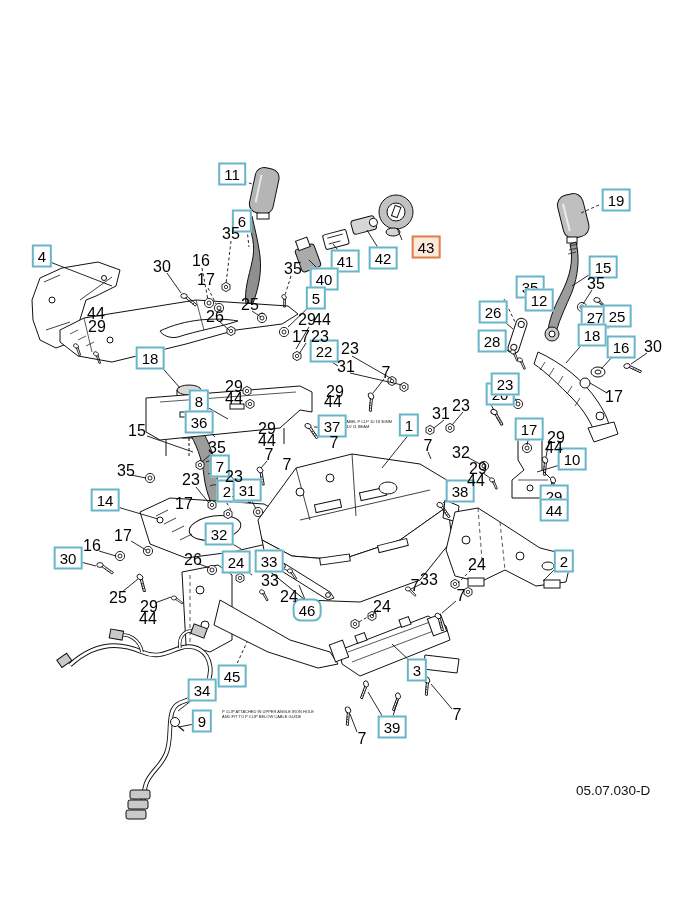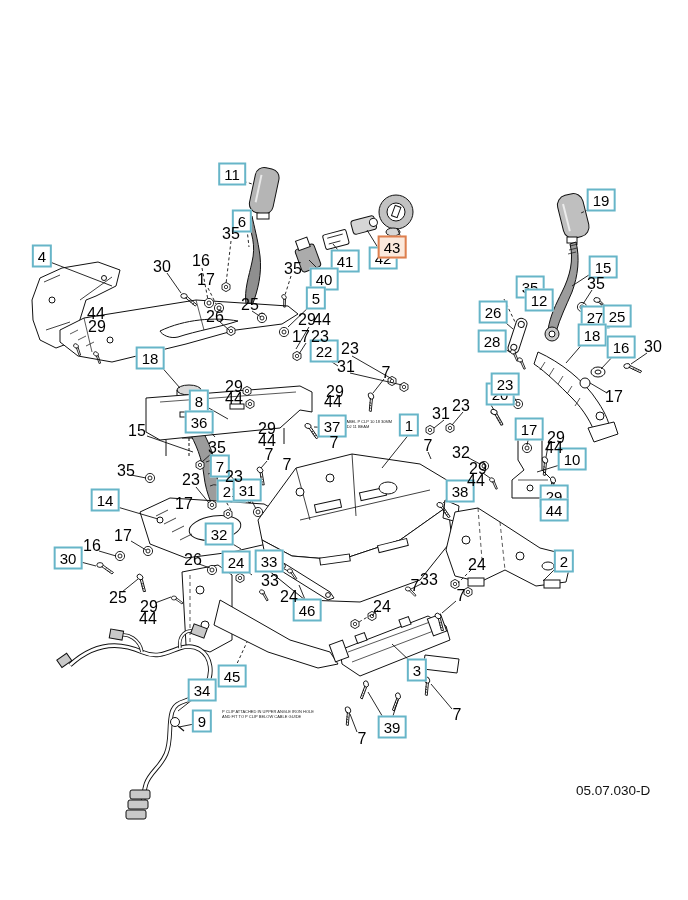--- a/index.html
+++ b/index.html
@@ -291,24 +291,24 @@
     <path stroke-dasharray="3 2.5" d="M228 176 L252 184 M247 229 L249 247 M202 268 L208 300 M208 288 L216 304 M231 241 L226 284 M291 276 L285 295 M224 498 L232 512 M236 484 L231 503 M504 299 L516 324 M599 205 L581 213 M235 668 L247 642 M376 612 L359 622 M378 610 L371 617 M471 570 L458 583"></path>
   </g>
 </svg>
 
 <div id="callouts">
       <div class="callout boxed" style="left: 42px; top: 256px;">4</div>
       <div class="callout boxed" style="left: 232px; top: 174px;">11</div>
       <div class="callout boxed" style="left: 242px; top: 221px;">6</div>
       <div class="callout boxed" style="left: 345px; top: 261px;">41</div>
       <div class="callout boxed" style="left: 383px; top: 258px;">42</div>
-      <div class="callout boxed highlight" style="left: 392px; top: 247px;">43</div>
+      <div class="callout boxed highlight" style="left: 426px; top: 247px;">43</div>
       <div class="callout boxed" style="left: 324px; top: 279px;">40</div>
       <div class="callout boxed" style="left: 316px; top: 298px;">5</div>
-      <div class="callout boxed" style="left: 601px; top: 200px;">19</div>
+      <div class="callout boxed" style="left: 616px; top: 200px;">19</div>
       <div class="callout boxed" style="left: 603px; top: 267px;">15</div>
       <div class="callout boxed" style="left: 530px; top: 287px;">35</div>
       <div class="callout boxed" style="left: 498px; top: 300px; margin-left: 41px;">12</div>
       <div class="callout boxed" style="left: 493px; top: 312px;">26</div>
       <div class="callout boxed" style="left: 595px; top: 317px;">27</div>
       <div class="callout boxed" style="left: 617px; top: 316px;">25</div>
       <div class="callout boxed" style="left: 492px; top: 341px;">28</div>
       <div class="callout boxed" style="left: 592px; top: 335px;">18</div>
       <div class="callout boxed" style="left: 621px; top: 347px;">16</div>
       <div class="callout boxed" style="left: 150px; top: 358px;">18</div>
@@ -325,21 +325,21 @@
       <div class="callout boxed" style="left: 554px; top: 496px;">29</div>
       <div class="callout boxed" style="left: 554px; top: 510px;">44</div>
       <div class="callout boxed" style="left: 220px; top: 466px;">7</div>
       <div class="callout boxed" style="left: 231px; top: 491px;">21</div>
       <div class="callout boxed" style="left: 247px; top: 490px;">31</div>
       <div class="callout boxed" style="left: 105px; top: 500px;">14</div>
       <div class="callout boxed" style="left: 68px; top: 558px;">30</div>
       <div class="callout boxed" style="left: 219px; top: 534px;">32</div>
       <div class="callout boxed" style="left: 236px; top: 562px;">24</div>
       <div class="callout boxed" style="left: 269px; top: 561px;">33</div>
-      <div class="callout boxed" style="left: 307px; top: 610px;">46</div>
+      <div class="callout boxed" style="left: 307px; top: 610px; border-radius: 8px;">46</div>
       <div class="callout boxed" style="left: 564px; top: 561px;">2</div>
       <div class="callout boxed" style="left: 232px; top: 676px;">45</div>
       <div class="callout boxed" style="left: 202px; top: 690px;">34</div>
       <div class="callout boxed" style="left: 202px; top: 721px;">9</div>
       <div class="callout boxed" style="left: 417px; top: 670px;">3</div>
       <div class="callout boxed" style="left: 392px; top: 727px;">39</div>
       <div class="callout" style="left: 162px; top: 267px;">30</div>
       <div class="callout" style="left: 201px; top: 261px;">16</div>
       <div class="callout" style="left: 206px; top: 280px;">17</div>
       <div class="callout" style="left: 231px; top: 234px;">35</div>

